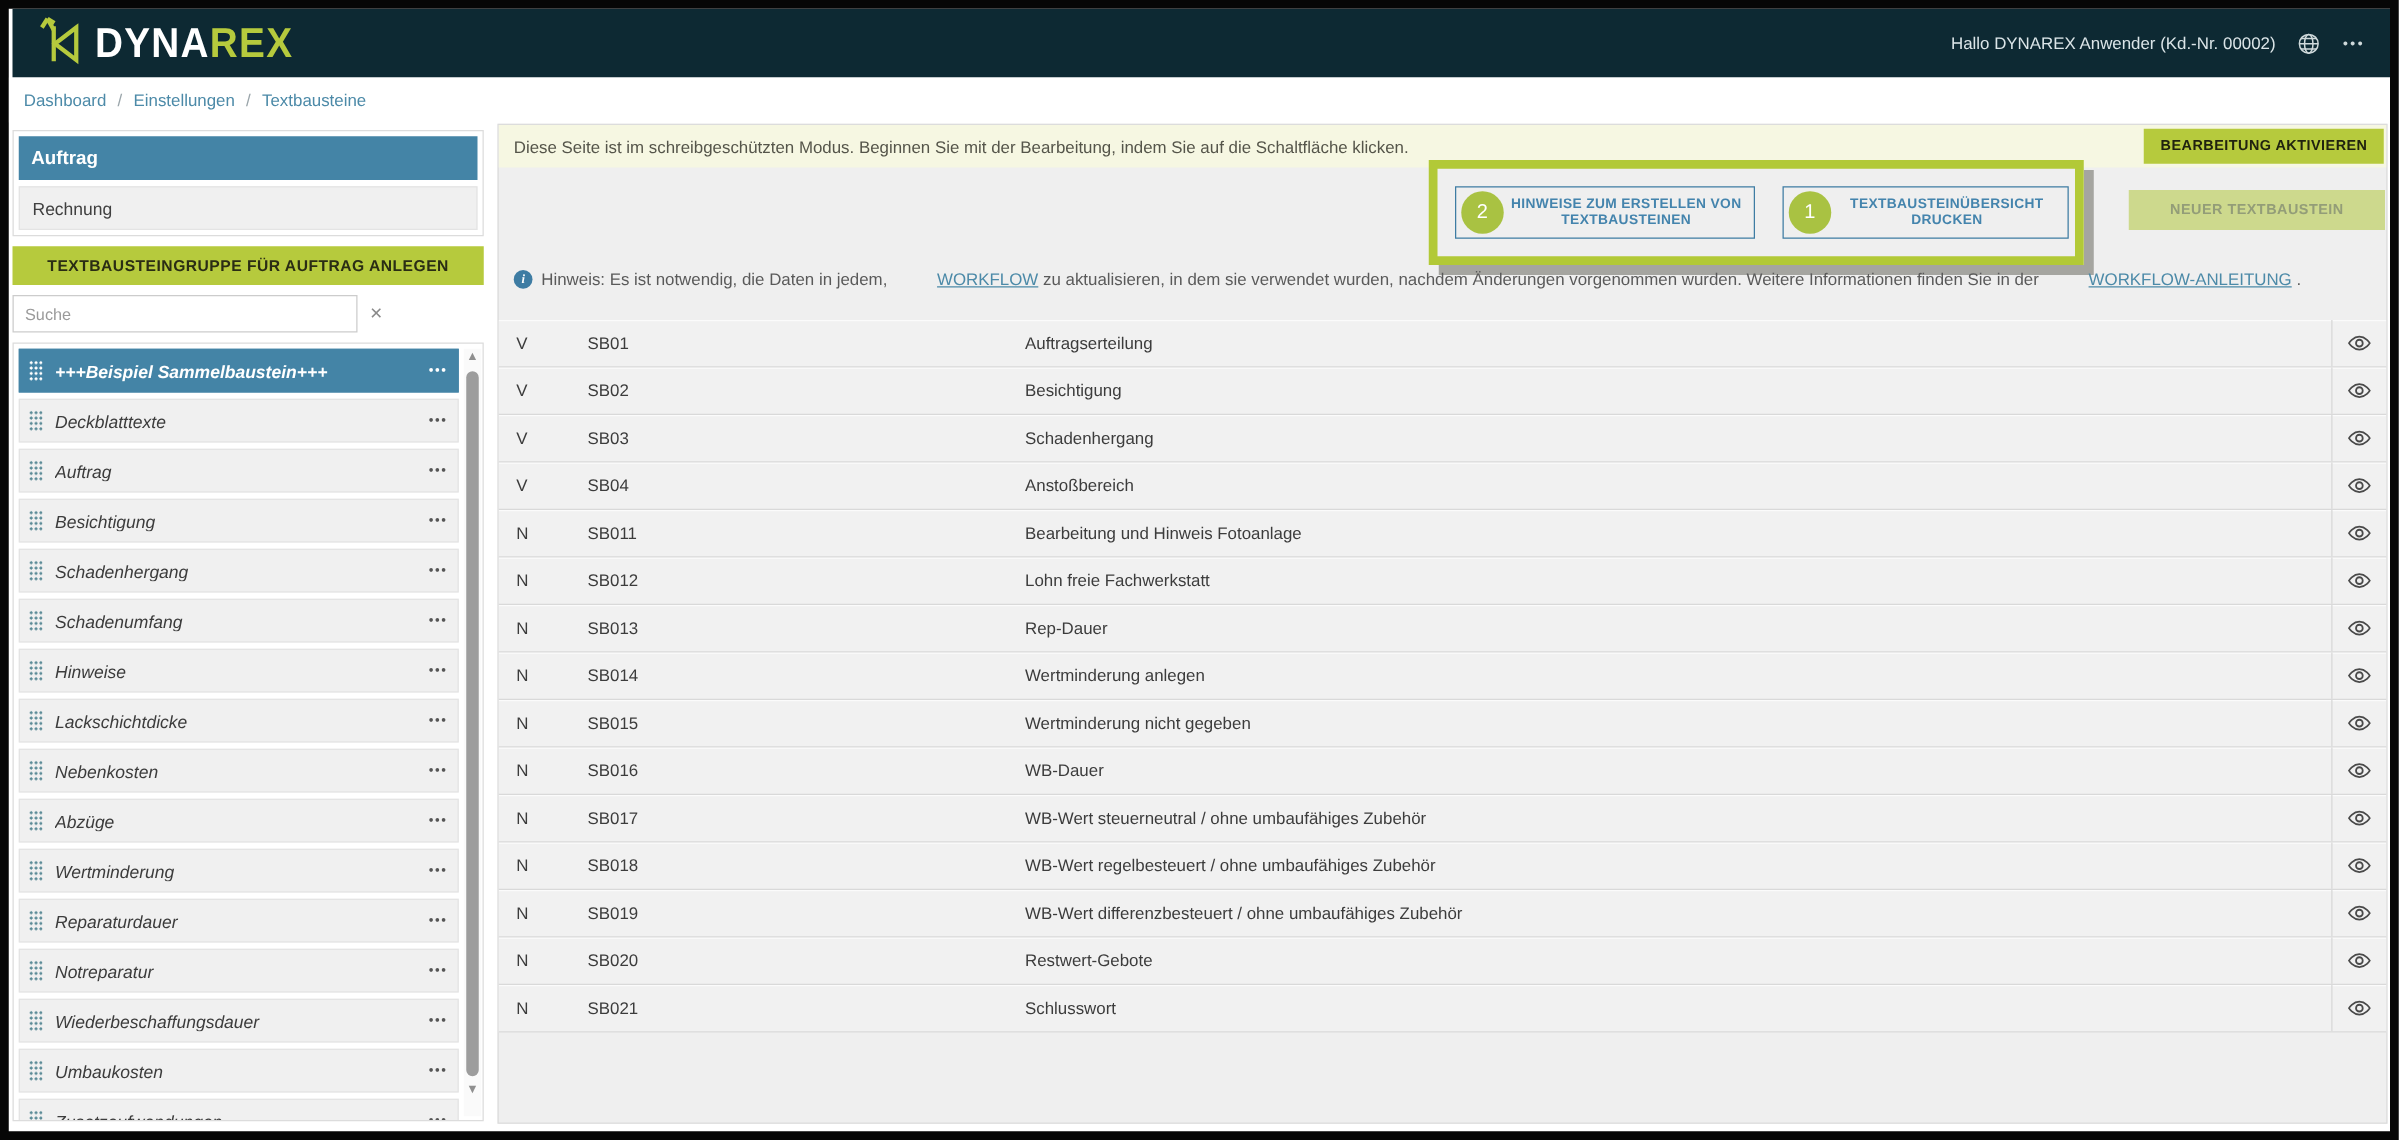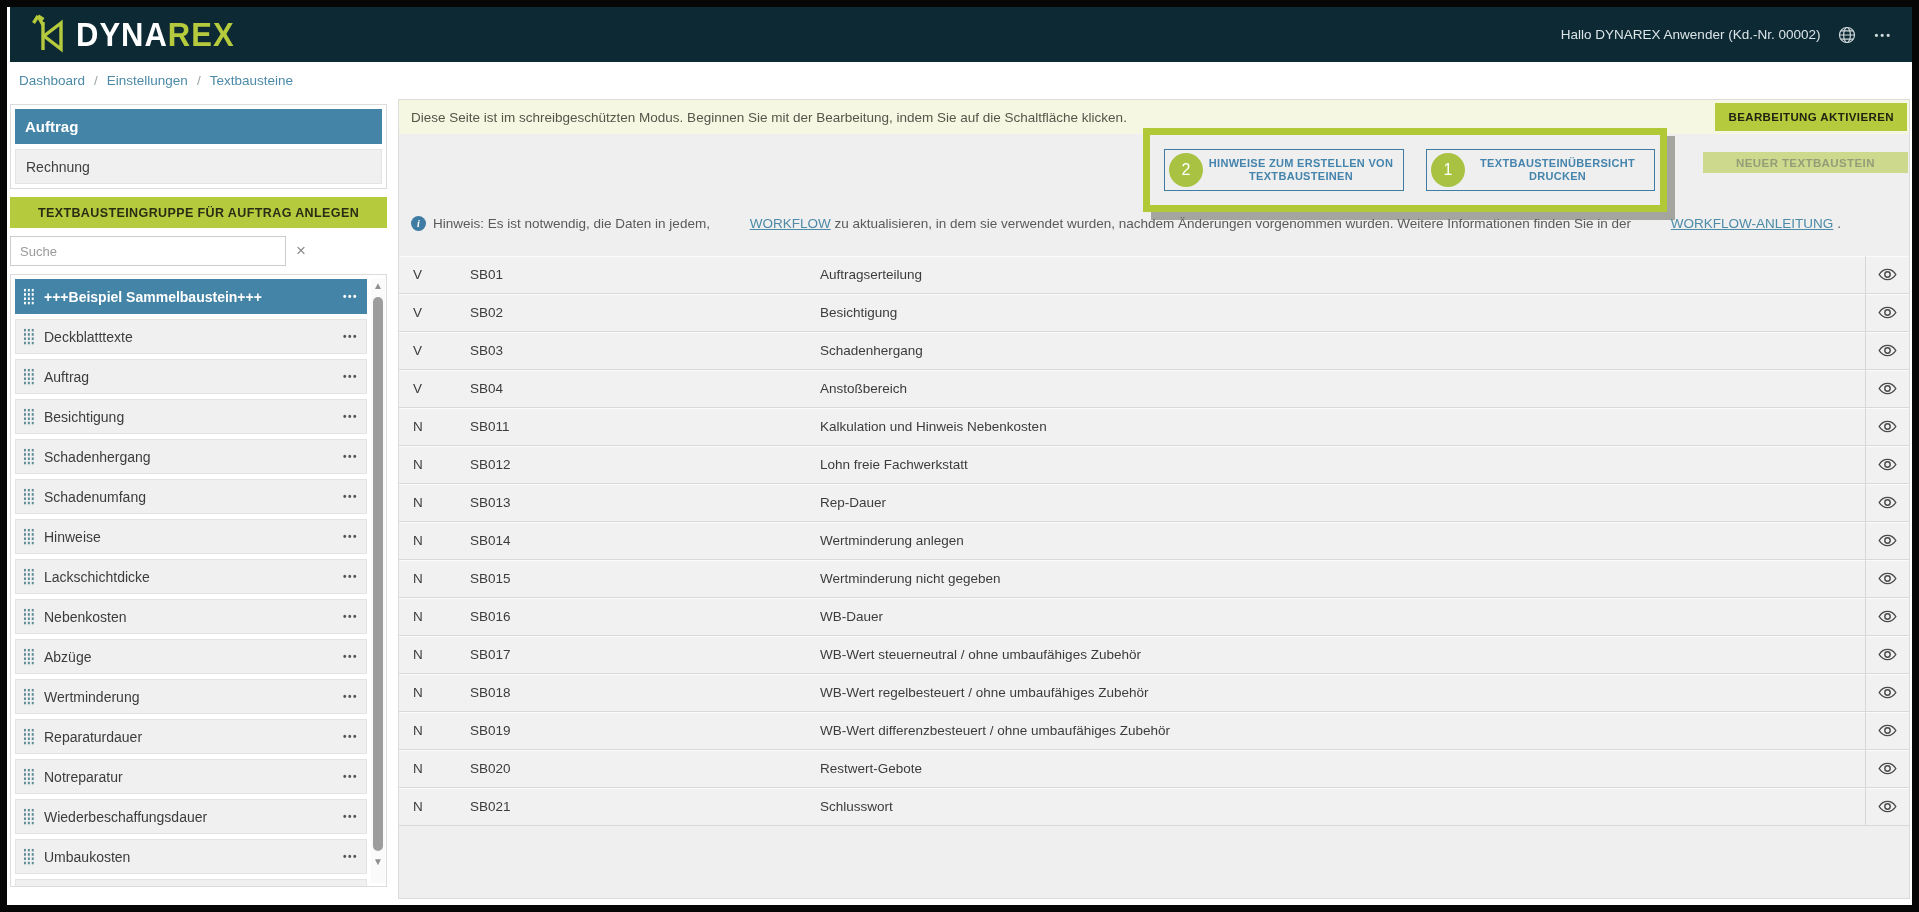--- a/index.html
+++ b/index.html
@@ -17,47 +17,47 @@
   .greeting { color:#dbe5e8; font-size:13.5px; }
   .globe { width:18px; height:18px; }
   .overflow-dots { color:#cfd9db; font-size:11px; letter-spacing:2px; font-weight:700; }
 
   
   .breadcrumb { position:absolute; left:0; top:55px; right:0; height:36px; background:#ffffff; display:flex; align-items:center; padding-left:12px; font-size:13.5px; gap:9px; }
   .breadcrumb a { color:#4c8aa8; text-decoration:none; }
   .crumb-sep { color:#9aa5aa; }
 
   
-  .sidebar { position:absolute; left:3px; top:96px; width:377px; bottom:18px; }
+  .sidebar { position:absolute; left:3px; top:96px; width:377px; bottom:8px; }
   .side-box { border:1px solid #dcdcdc; background:#ffffff; padding:4px; }
   .group-box { position:absolute; left:0; right:0; top:1px; }
   .group-header { height:35px; background:#4484a6; color:#ffffff; font-weight:700; font-size:15px; display:flex; align-items:center; padding-left:10px; margin-bottom:5px; }
   .group-item { height:35px; background:#f0f0f0; border:1px solid #e4e4e4; color:#404040; font-size:14px; display:flex; align-items:center; padding-left:10px; }
   .green-btn { position:absolute; left:0; right:0; top:94px; height:31px; background:#b6ca3d; border:none; color:#2a2d14; font-weight:700; font-size:12.5px; letter-spacing:.4px; text-transform:uppercase; cursor:pointer; }
   .search-row { position:absolute; left:0; right:0; top:133px; height:30px; display:flex; align-items:center; }
   .search-input { width:276px; height:30px; border:1px solid #cccccc; background:#ffffff; padding:0 9px; font-size:13px; color:#444; font-family:"Liberation Sans",sans-serif; }
   .search-input::placeholder { color:#9a9a9a; }
   .clear-btn { width:30px; height:30px; border:none; background:transparent; color:#8a8a8a; font-size:17px; cursor:pointer; }
-  .list-box { position:absolute; left:0; right:0; top:171px; bottom:0; border:1px solid #dcdcdc; background:#ffffff; padding:4px 19px 8px 4px; overflow:hidden; }
+  .list-box { position:absolute; left:0; right:0; top:171px; bottom:0; border:1px solid #dcdcdc; background:#ffffff; padding:4px 19px 8px 4px; overflow:hidden;font-style:italic; }
   .tb-item { height:35px; background:#f0f0f0; border:1px solid #e4e4e4; color:#3c3c3c; font-size:14px; display:flex; align-items:center; padding:0 8px 0 7px; margin-bottom:5px; }
   .tb-item.selected { background:#4484a6; border-color:#4484a6; color:#ffffff; font-weight:700; }
   .drag-dots { width:11px; height:17px; margin-right:10px; background-image:radial-gradient(circle, #5d8c98 1.1px, transparent 1.3px); background-size:3.9px 4.3px; flex:none; }
   .tb-item.selected .drag-dots { background-image:radial-gradient(circle, #ffffff 1.1px, transparent 1.3px); }
   .tb-label { flex:1; white-space:nowrap; overflow:hidden; }
   .item-menu { color:#555; font-size:10px; letter-spacing:1.5px; font-weight:700; cursor:pointer; flex:none; }
   .tb-item.selected .item-menu { color:#ffffff; }
   .side-scrollbar { position:absolute; right:2px; top:176px; bottom:4px; width:14px; background:#fafafa; }
   .scroll-arrow { position:absolute; left:0; width:14px; height:14px; color:#8f8f8f; font-size:10px; text-align:center; line-height:14px; cursor:pointer; }
   .scroll-thumb { position:absolute; left:2px; width:10px; top:18px; bottom:32px; background:#9d9d9d; border-radius:6px; cursor:grab; }
 
   
   .main { position:absolute; left:391px; top:92px; right:2px; bottom:6px; background:#efefef; border:1px solid #dcdcdc; }
   .banner { position:absolute; left:0; right:0; top:0; height:34px; background:#f6f7e2; display:flex; align-items:center; padding-left:12px; font-size:13.5px; color:#55554a; }
   .activate-btn { position:absolute; right:2px; top:3px; height:28px; padding:0 13px; background:#b6ca3d; border:none; color:#20230f; font-weight:700; font-size:11.5px; letter-spacing:.4px; text-transform:uppercase; cursor:pointer; }
-  .new-tb-btn { position:absolute; right:1px; top:52px; width:205px; height:21px; background:#cdd98d; border:none; color:#939d78; font-weight:700; font-size:11.5px; letter-spacing:.4px; text-transform:uppercase; cursor:pointer; }
+  .new-tb-btn { position:absolute; right:1px; top:52px; width:205px; height:32px; background:#cdd98d; border:none; color:#939d78; font-weight:700; font-size:11.5px; letter-spacing:.4px; text-transform:uppercase; cursor:pointer; }
 
   .callout { position:absolute; left:744px; top:28px; width:524px; height:84px; border:7px solid #b2c937; box-shadow:8px 8px 0 rgba(104,104,95,.55); display:flex; align-items:center; gap:22px; padding-left:14px; }
   .callout-btn { position:relative; height:42px; border:1px solid #3e7ca3; background:transparent; color:#4484ad; font-weight:700; font-size:11px; line-height:1.2; letter-spacing:.3px; text-transform:uppercase; text-align:center; padding:2px 8px 2px 42px; cursor:pointer; font-family:"Liberation Sans",sans-serif; }
   .callout-btn.b2 { width:240px; }
   .callout-btn.b1 { width:229px; }
   .num-circle { position:absolute; left:4px; top:3px; width:34px; height:34px; border-radius:50%; background:#a9c242; color:#ffffff; font-size:16px; font-weight:400; display:flex; align-items:center; justify-content:center; }
 
   .hint { position:absolute; left:12px; top:116px; right:10px; font-size:13.5px; color:#5a5a5a; display:flex; align-items:center; gap:7px; }
   .info-icon { width:15px; height:15px; border-radius:50%; background:#3e7ca3; color:#fff; font-size:10px; font-weight:700; font-style:italic; display:inline-flex; align-items:center; justify-content:center; flex:none; font-family:"Liberation Serif",serif; }
   .hint a { color:#4c8aa8;margin-left:36px; }
@@ -298,21 +298,21 @@
             <svg class="eye-svg" viewBox="0 0 24 24" fill="none" stroke="#4a4a4a" stroke-width="1.8">
               <path d="M12 5.5 C5.5 5.5 1.5 12 1.5 12 S5.5 18.5 12 18.5 22.5 12 22.5 12 18.5 5.5 12 5.5 Z"></path>
               <circle cx="12" cy="12" r="3.4"></circle>
             </svg>
           </span>
         </div>
 
         <div class="t-row">
           <span class="c-flag">N</span>
           <span class="c-code">SB011</span>
-          <span class="c-title">Kalkulation und Hinweis Nebenkosten</span>
+          <span class="c-title">Bearbeitung und Hinweis Fotoanlage</span>
           <span class="c-eye">
             <svg class="eye-svg" viewBox="0 0 24 24" fill="none" stroke="#4a4a4a" stroke-width="1.8">
               <path d="M12 5.5 C5.5 5.5 1.5 12 1.5 12 S5.5 18.5 12 18.5 22.5 12 22.5 12 18.5 5.5 12 5.5 Z"></path>
               <circle cx="12" cy="12" r="3.4"></circle>
             </svg>
           </span>
         </div>
 
         <div class="t-row">
           <span class="c-flag">N</span>

